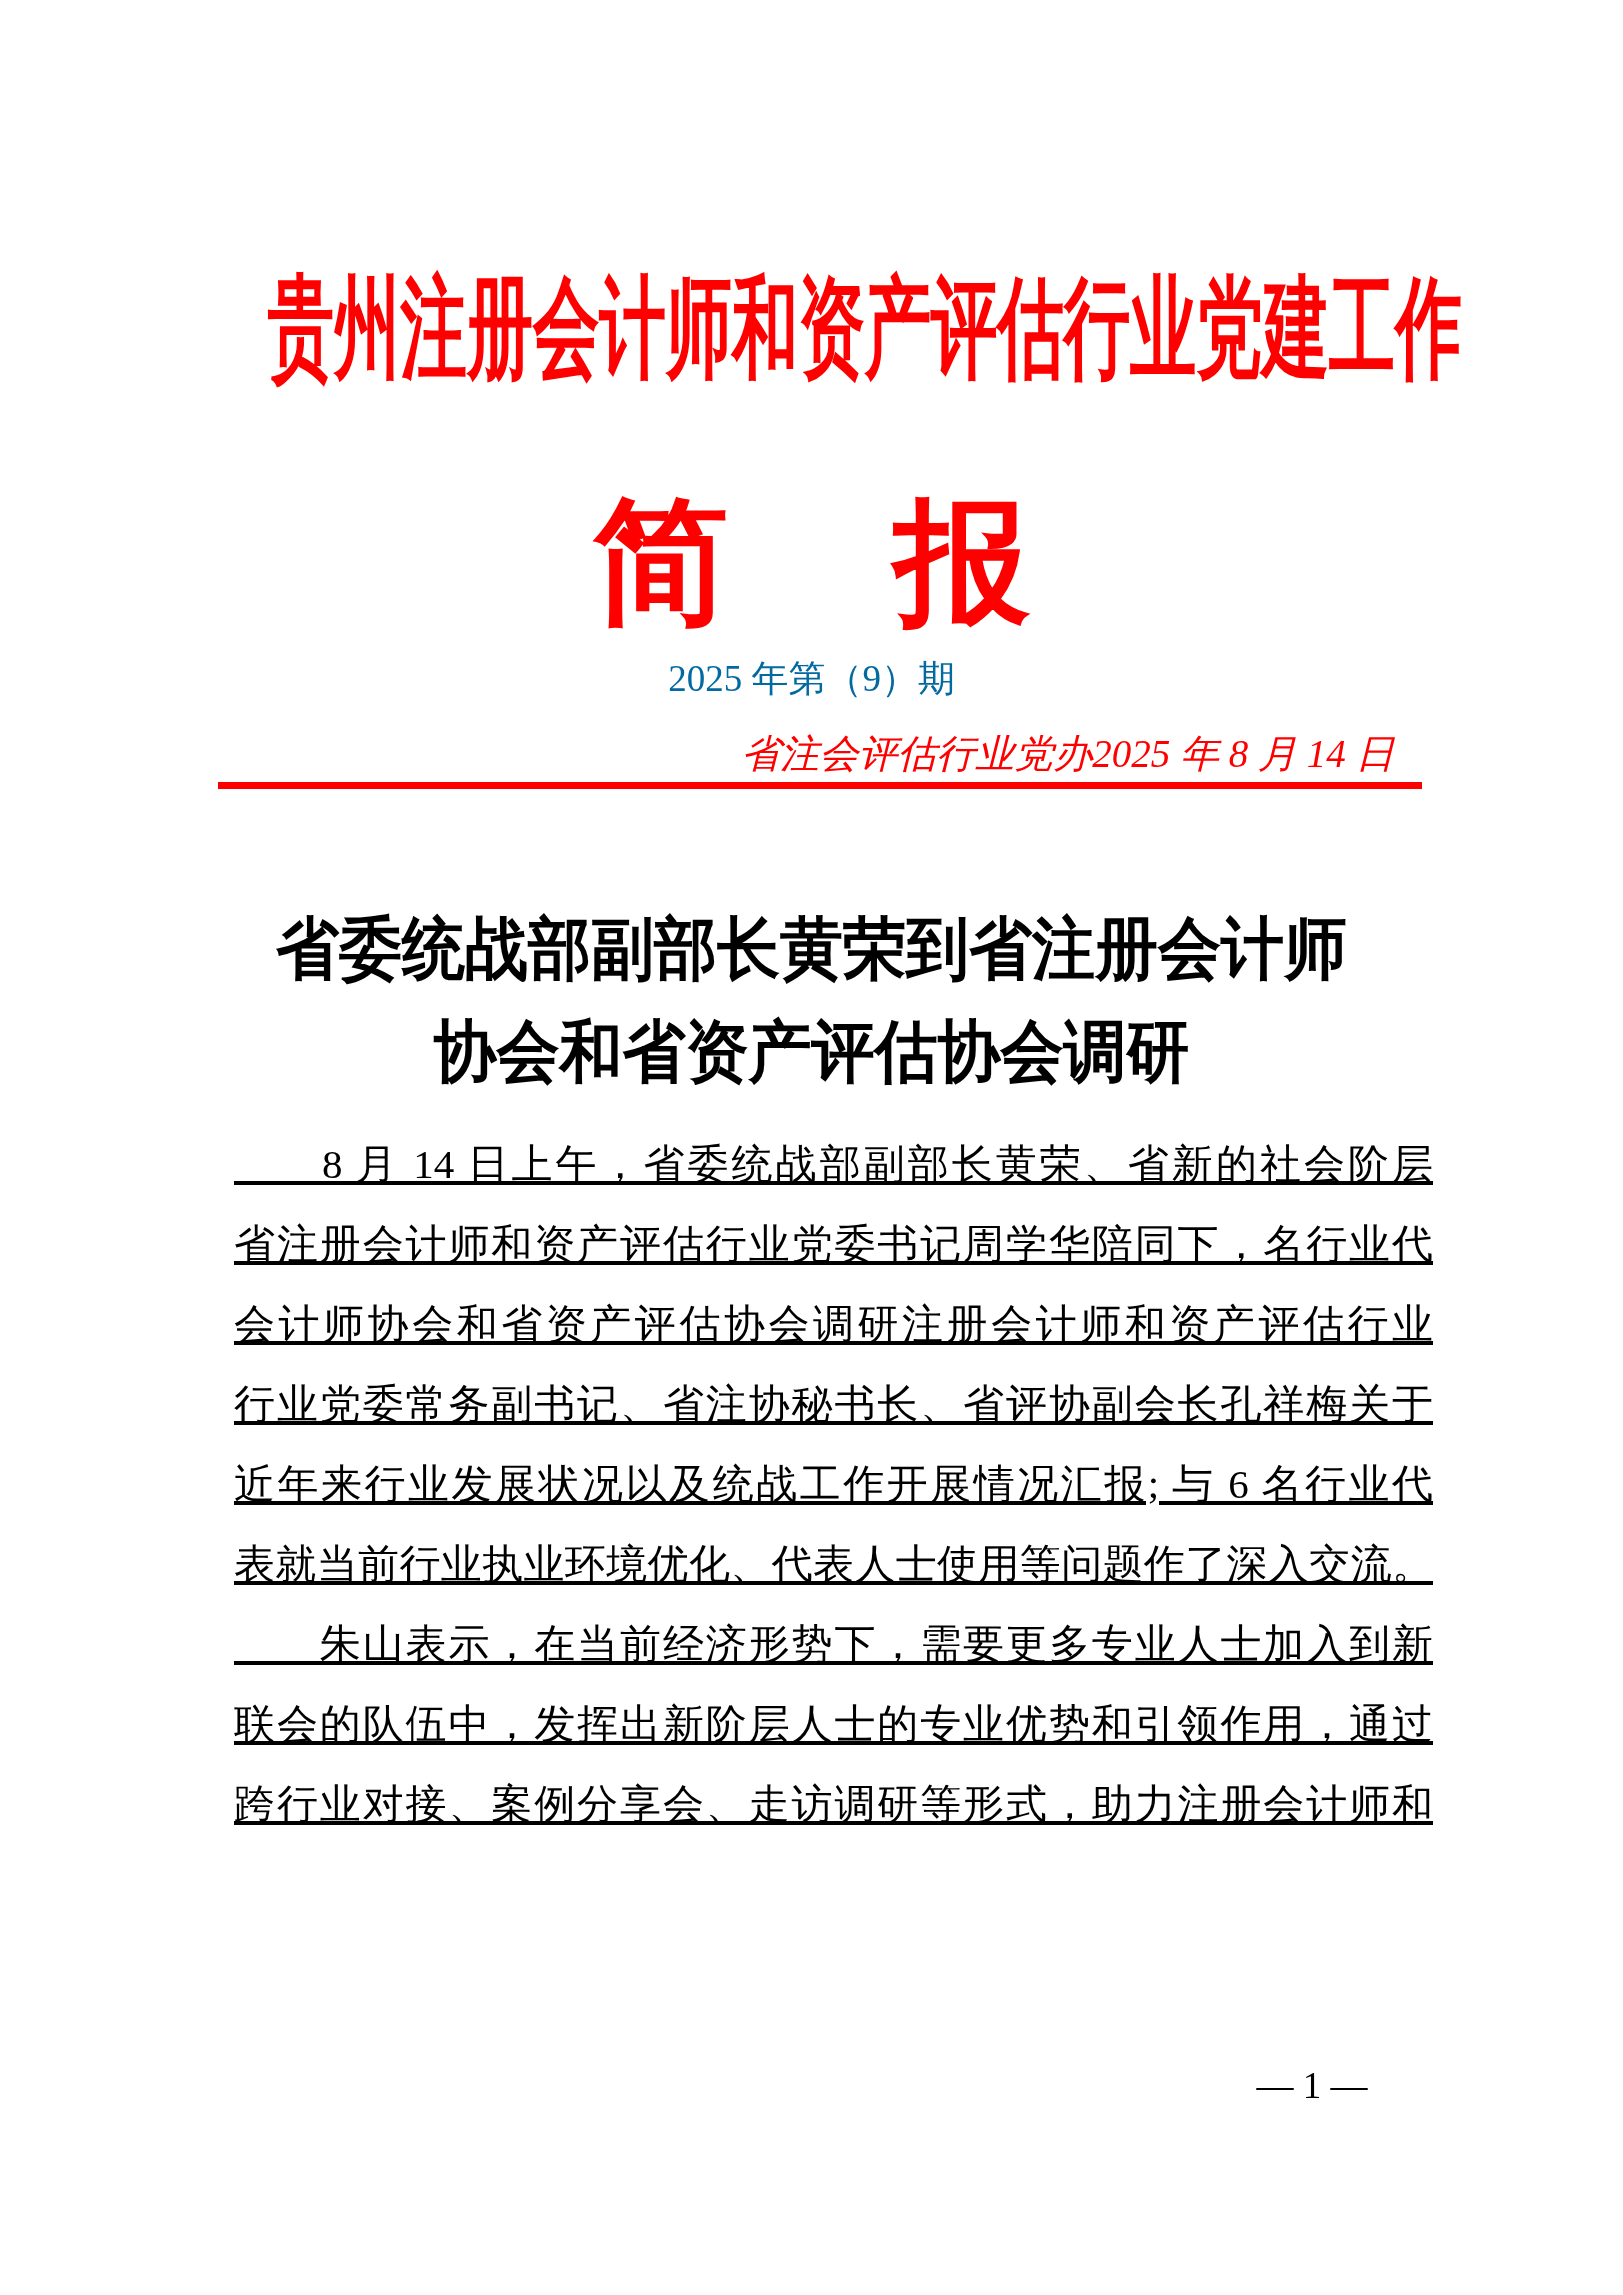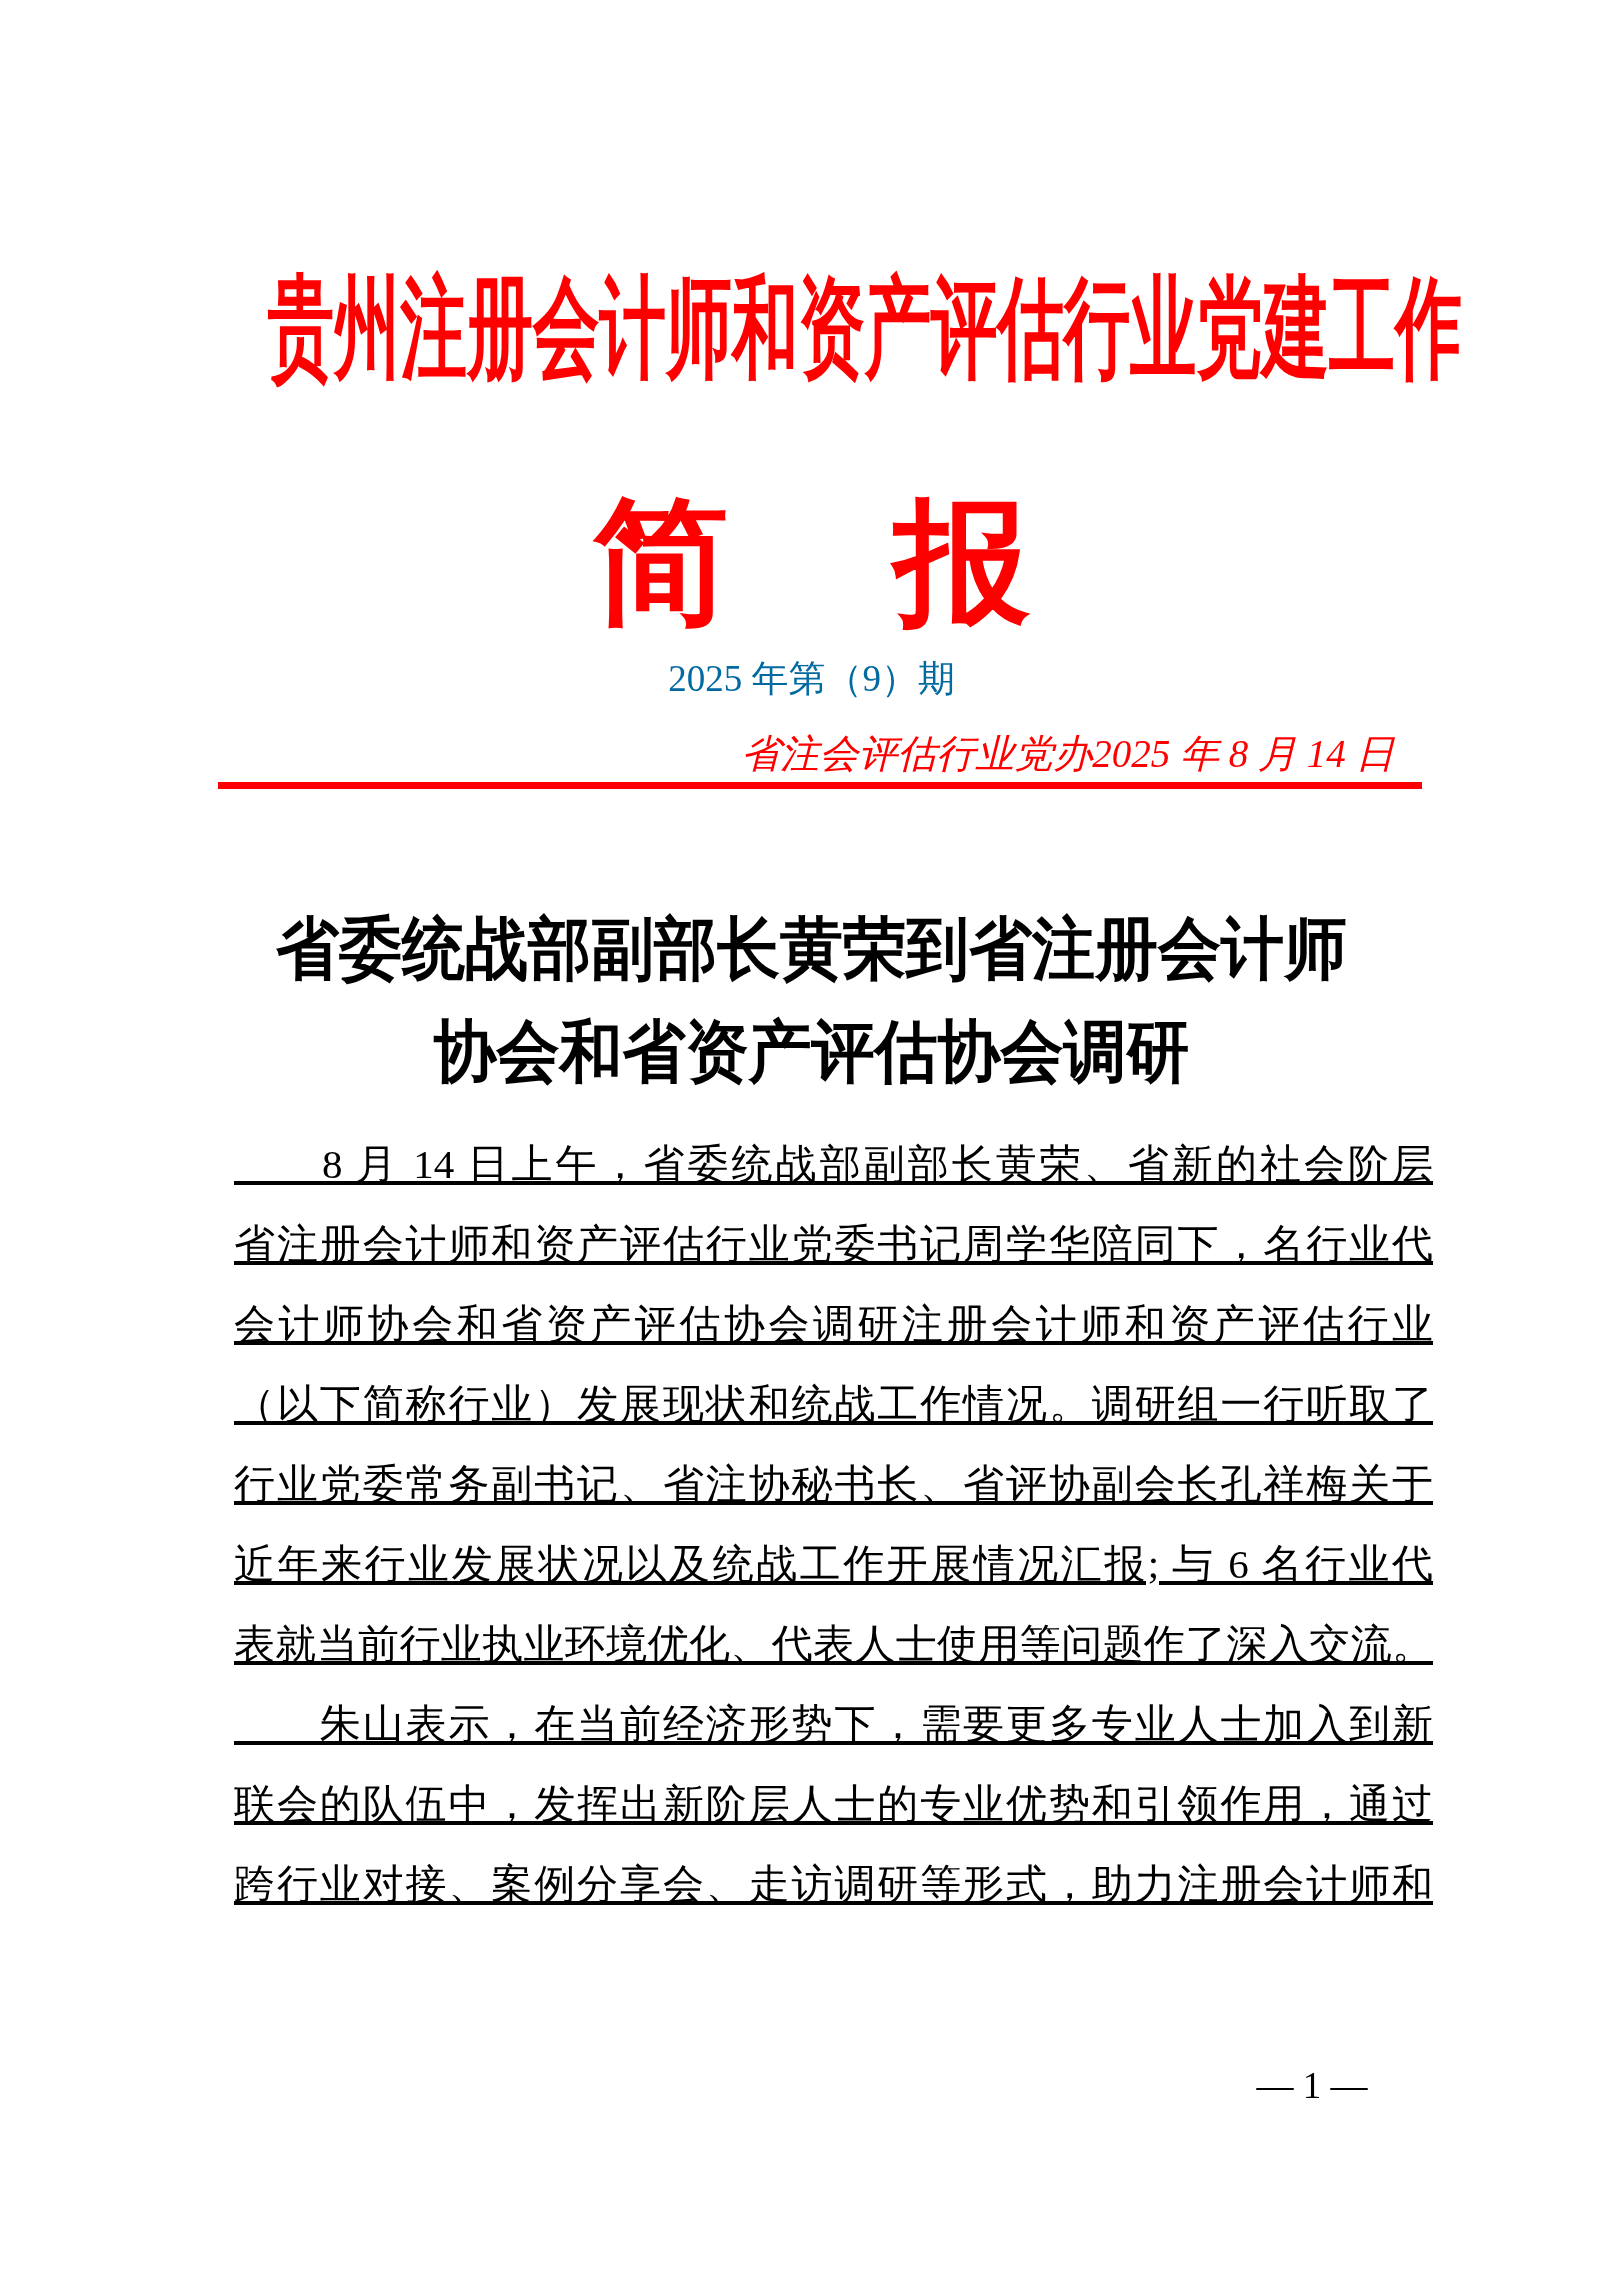--- a/index.html
+++ b/index.html
@@ -145,21 +145,20 @@
 
   <div class="article-title">
     <div>省委统战部副部长黄荣到省注册会计师</div>
     <div>协会和省资产评估协会调研</div>
   </div>
 
   <div class="body-text">
     <div class="body-line">　　8 月 14 日上午，省委统战部副部长黄荣、省新的社会阶层</div>
     <div class="body-line">省注册会计师和资产评估行业党委书记周学华陪同下，名行业代</div>
     <div class="body-line">会计师协会和省资产评估协会调研注册会计师和资产评估行业</div>
-    <div class="body-line">（以下简称行业）发展现状和统战工作情况。调研组一行听取了</div>
     <div class="body-line">行业党委常务副书记、省注协秘书长、省评协副会长孔祥梅关于</div>
     <div class="body-line">近年来行业发展状况以及统战工作开展情况汇报; 与 6 名行业代</div>
     <div class="body-line">表就当前行业执业环境优化、代表人士使用等问题作了深入交流。</div>
     <div class="body-line">　　朱山表示，在当前经济形势下，需要更多专业人士加入到新</div>
     <div class="body-line">联会的队伍中，发挥出新阶层人士的专业优势和引领作用，通过</div>
     <div class="body-line">跨行业对接、案例分享会、走访调研等形式，助力注册会计师和</div>
   </div>
 
   <div class="page-number">— 1 —</div>
 

